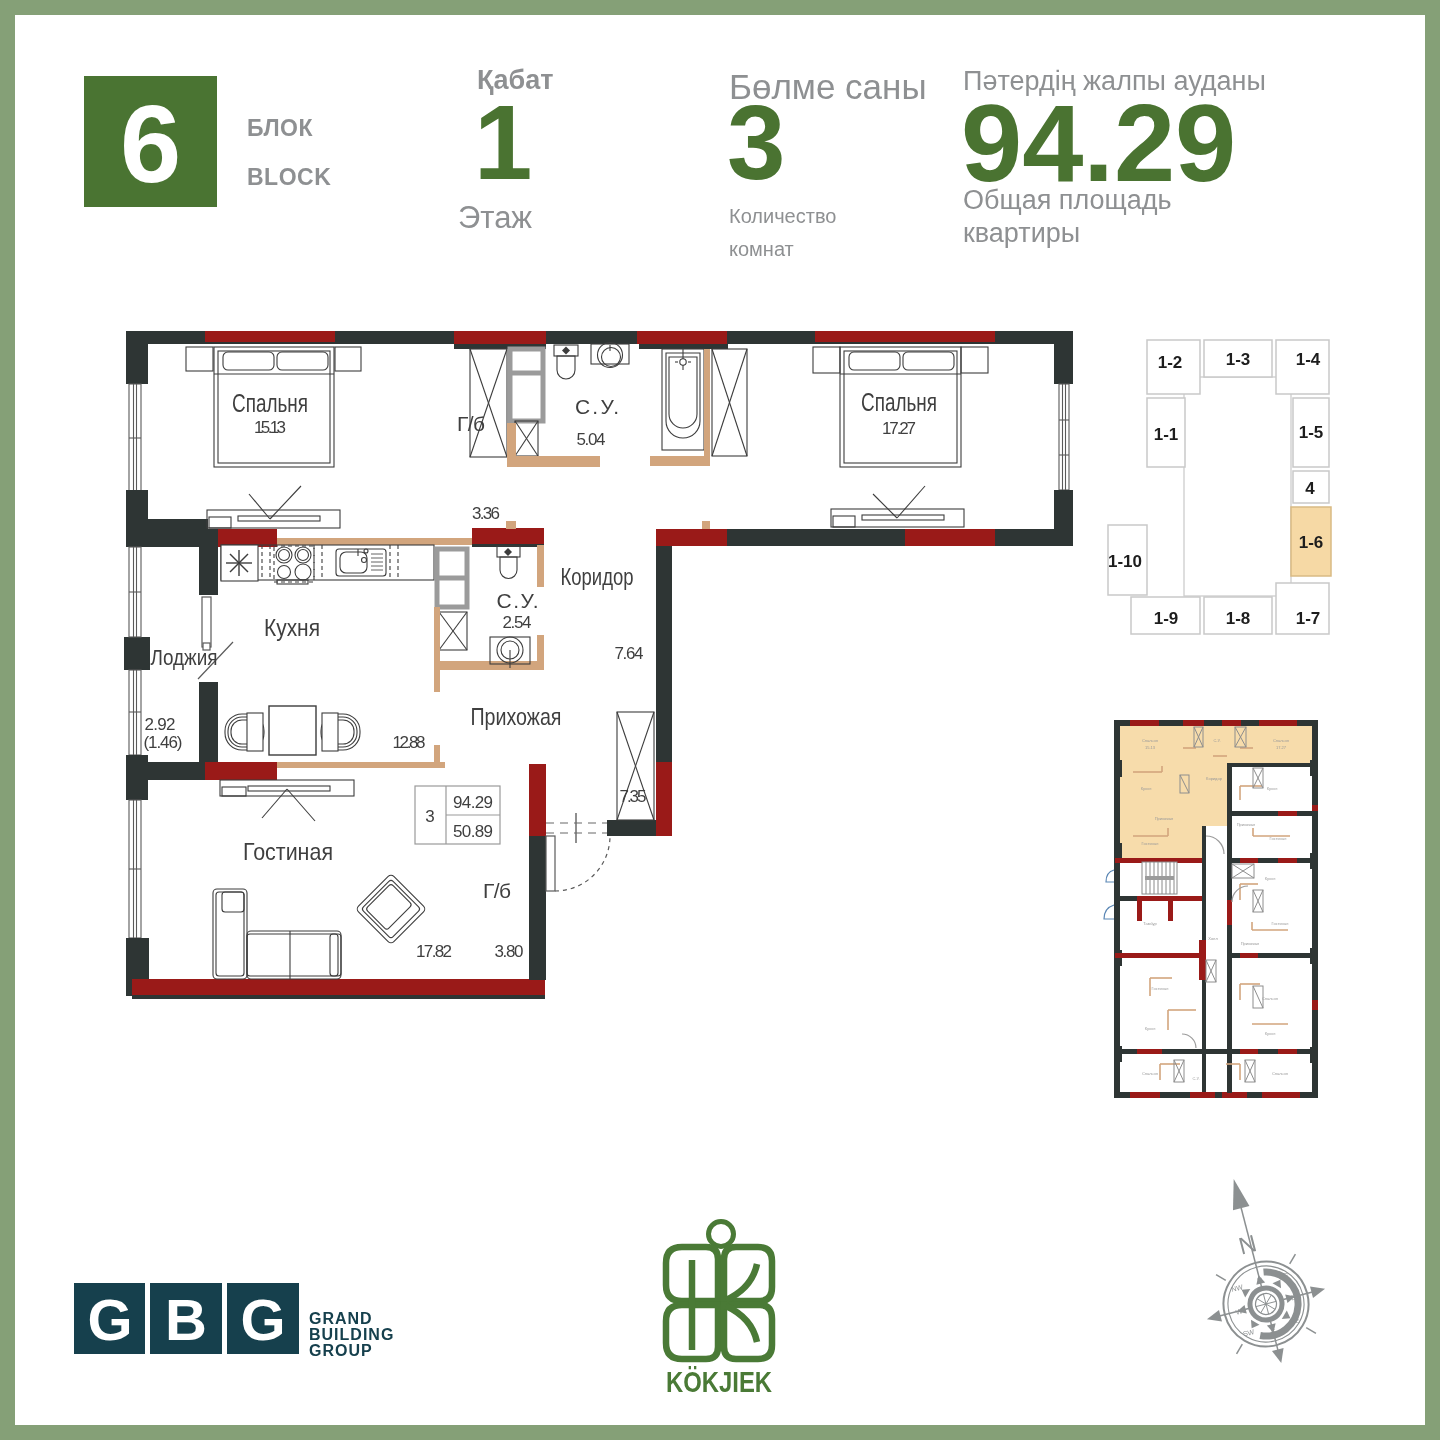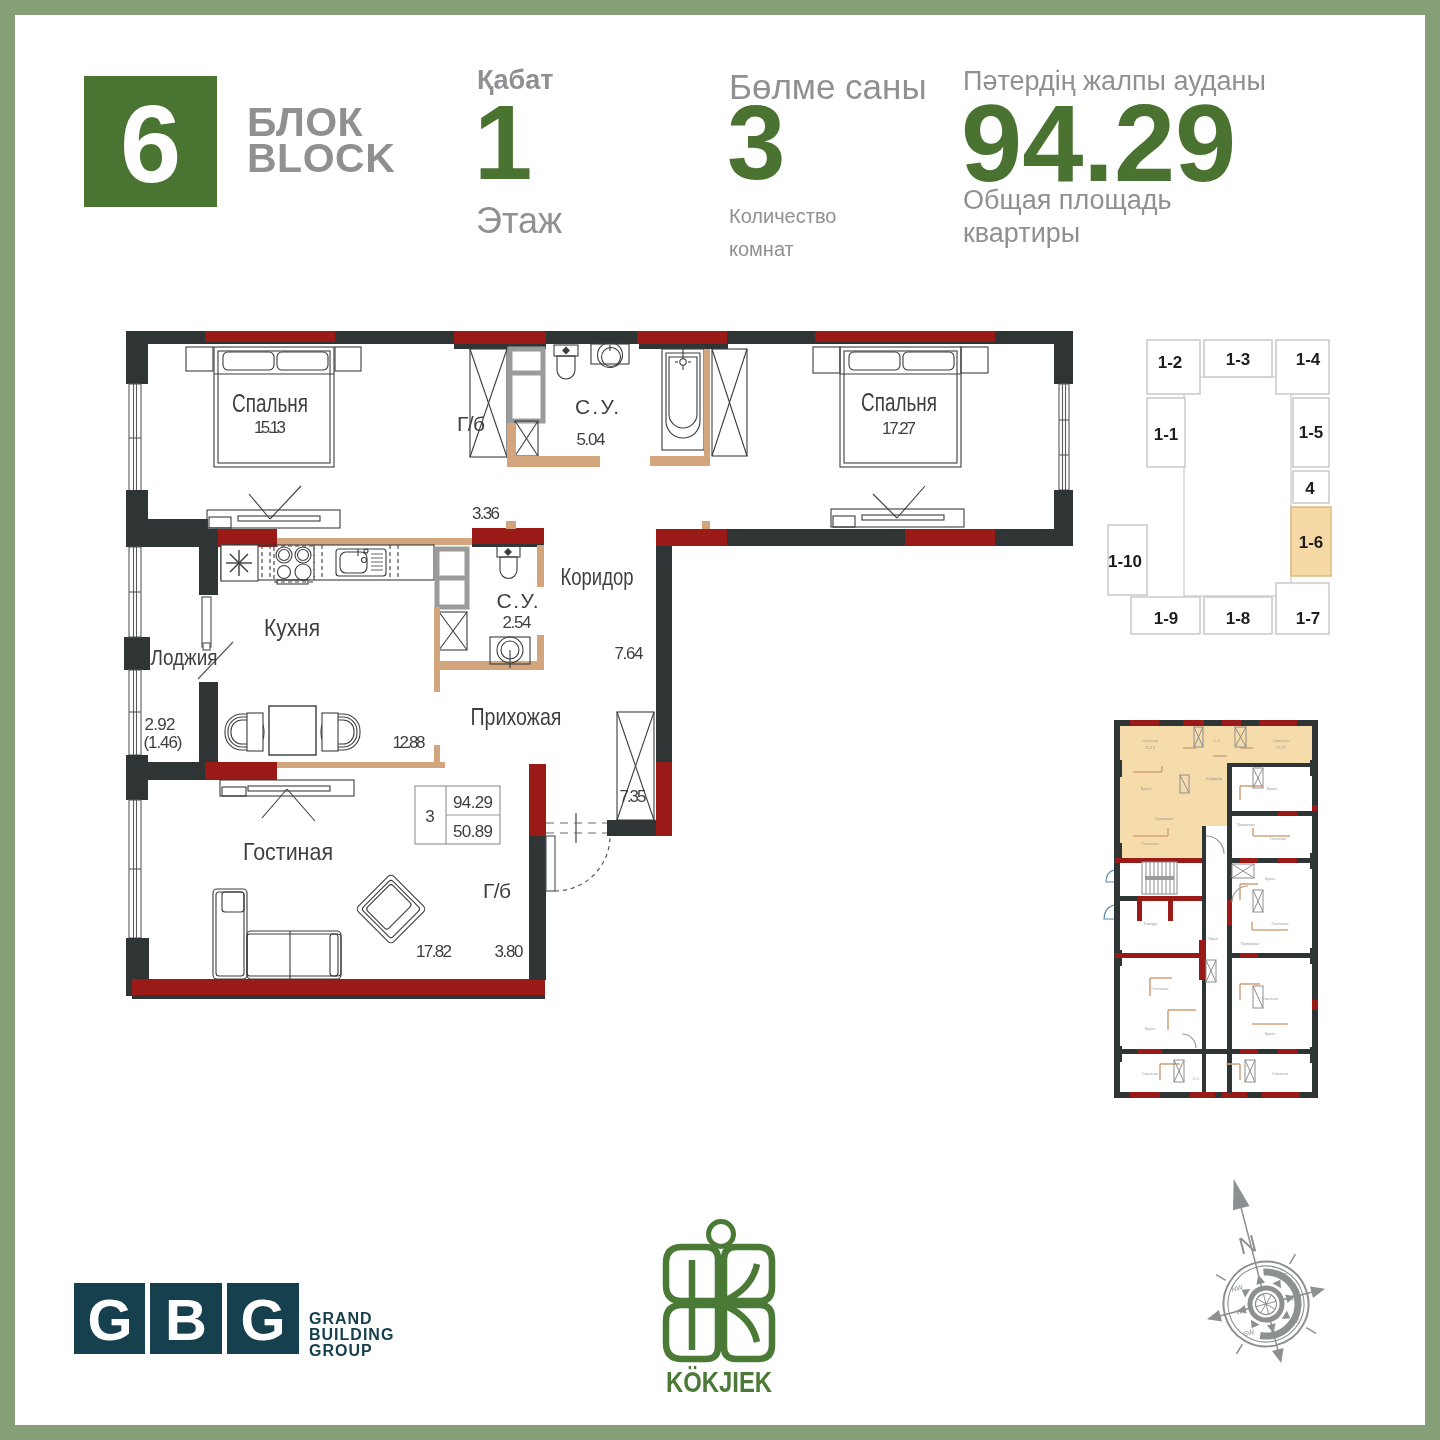--- a/index.html
+++ b/index.html
@@ -13,25 +13,25 @@
 
 <div class="abs" style="left:0;top:0;width:1440px;height:15px;background:#85a077;"></div>
 <div class="abs" style="left:0;top:1425px;width:1440px;height:15px;background:#85a077;"></div>
 <div class="abs" style="left:0;top:0;width:15px;height:1440px;background:#85a077;"></div>
 <div class="abs" style="left:1425px;top:0;width:15px;height:1440px;background:#85a077;"></div>
 
 <div class="abs" style="left:84px;top:76px;width:133px;height:131px;background:#4a7432;"></div>
 
 <div class="abs" style="left:84px;top:85px;width:133px;height:131px;color:#fff;font-size:110px;font-weight:bold;text-align:center;line-height:118px;">6</div>
 
-<div class="abs gray" style="left:247px;top:104px;font-size:41px;font-weight:bold;line-height:36px;letter-spacing:0.5px;">БЛОК<br>BLOCK</div>
+<div class="abs gray" style="left:247px;top:104px;font-size:23px;font-weight:bold;line-height:49px;letter-spacing:0.5px;">БЛОК<br>BLOCK</div>
 
 <div class="abs gray" style="left:477px;top:65px;font-size:27px;font-weight:bold;">Қабат</div>
 <div class="abs grn" style="left:474px;top:83px;font-size:105px;font-weight:bold;">1</div>
-<div class="abs gray" style="left:476px;top:200px;font-size:36px;">Этаж</div>
+<div class="abs gray" style="left:458px;top:200px;font-size:31px;">Этаж</div>
 
 <div class="abs gray" style="left:729px;top:67px;font-size:35px;">Бөлме саны</div>
 <div class="abs grn" style="left:727px;top:83px;font-size:105px;font-weight:bold;">3</div>
 <div class="abs gray" style="left:729px;top:200px;font-size:20px;line-height:33px;">Количество<br>комнат</div>
 
 <div class="abs gray" style="left:963px;top:66px;font-size:27px;">Пәтердің жалпы ауданы</div>
 <div class="abs grn" style="left:961px;top:79px;font-size:110px;font-weight:bold;">94.29</div>
 <div class="abs gray" style="left:963px;top:184px;font-size:27px;line-height:33px;">Общая площадь<br>квартиры</div>
 
 <svg class="abs" style="left:0;top:0;" width="1440" height="1440" viewBox="0 0 1440 1440">

